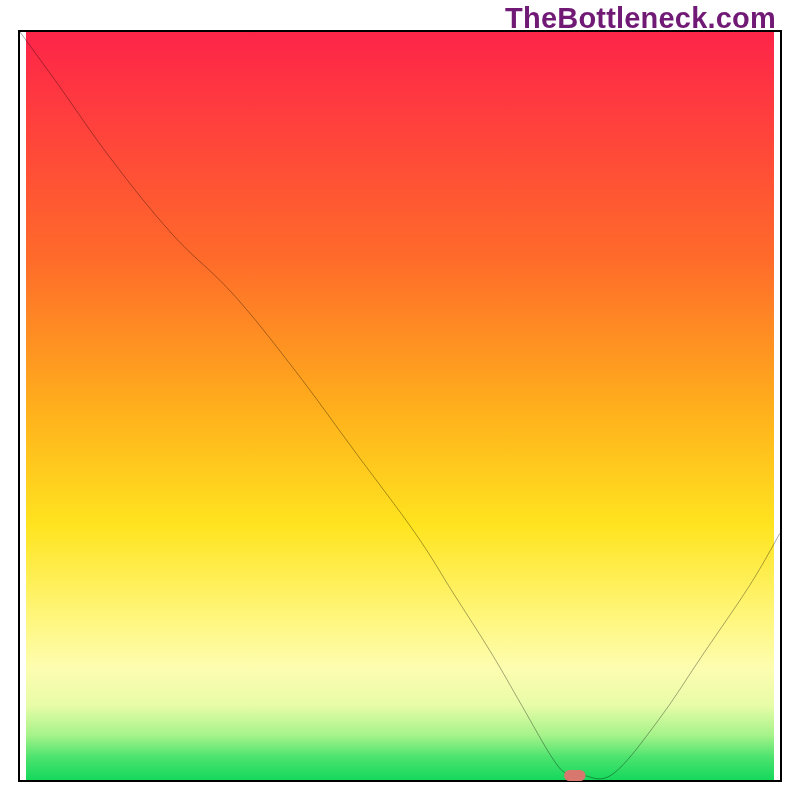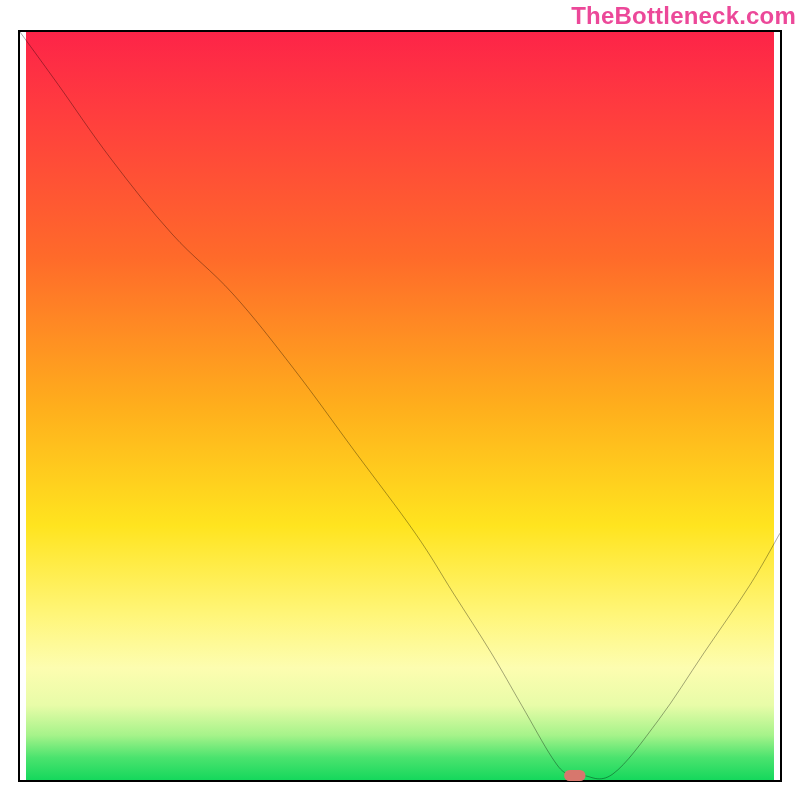--- a/index.html
+++ b/index.html
@@ -13,24 +13,24 @@
   }
   .frame {
     position: relative;
     width: 800px;
     height: 800px;
     box-sizing: border-box;
   }
   .watermark {
     position: absolute;
     top: 2px;
-    right: 4px;
-    font-size: 24px;
+    right: 24px;
+    font-size: 29px;
     font-weight: 600;
-    color: #ec4899;
+    color: #701a75;
     letter-spacing: 0.2px;
     z-index: 20;
     user-select: none;
   }
   .plot-outer {
     position: absolute;
     left: 18px;
     top: 30px;
     width: 764px;
     height: 752px;

